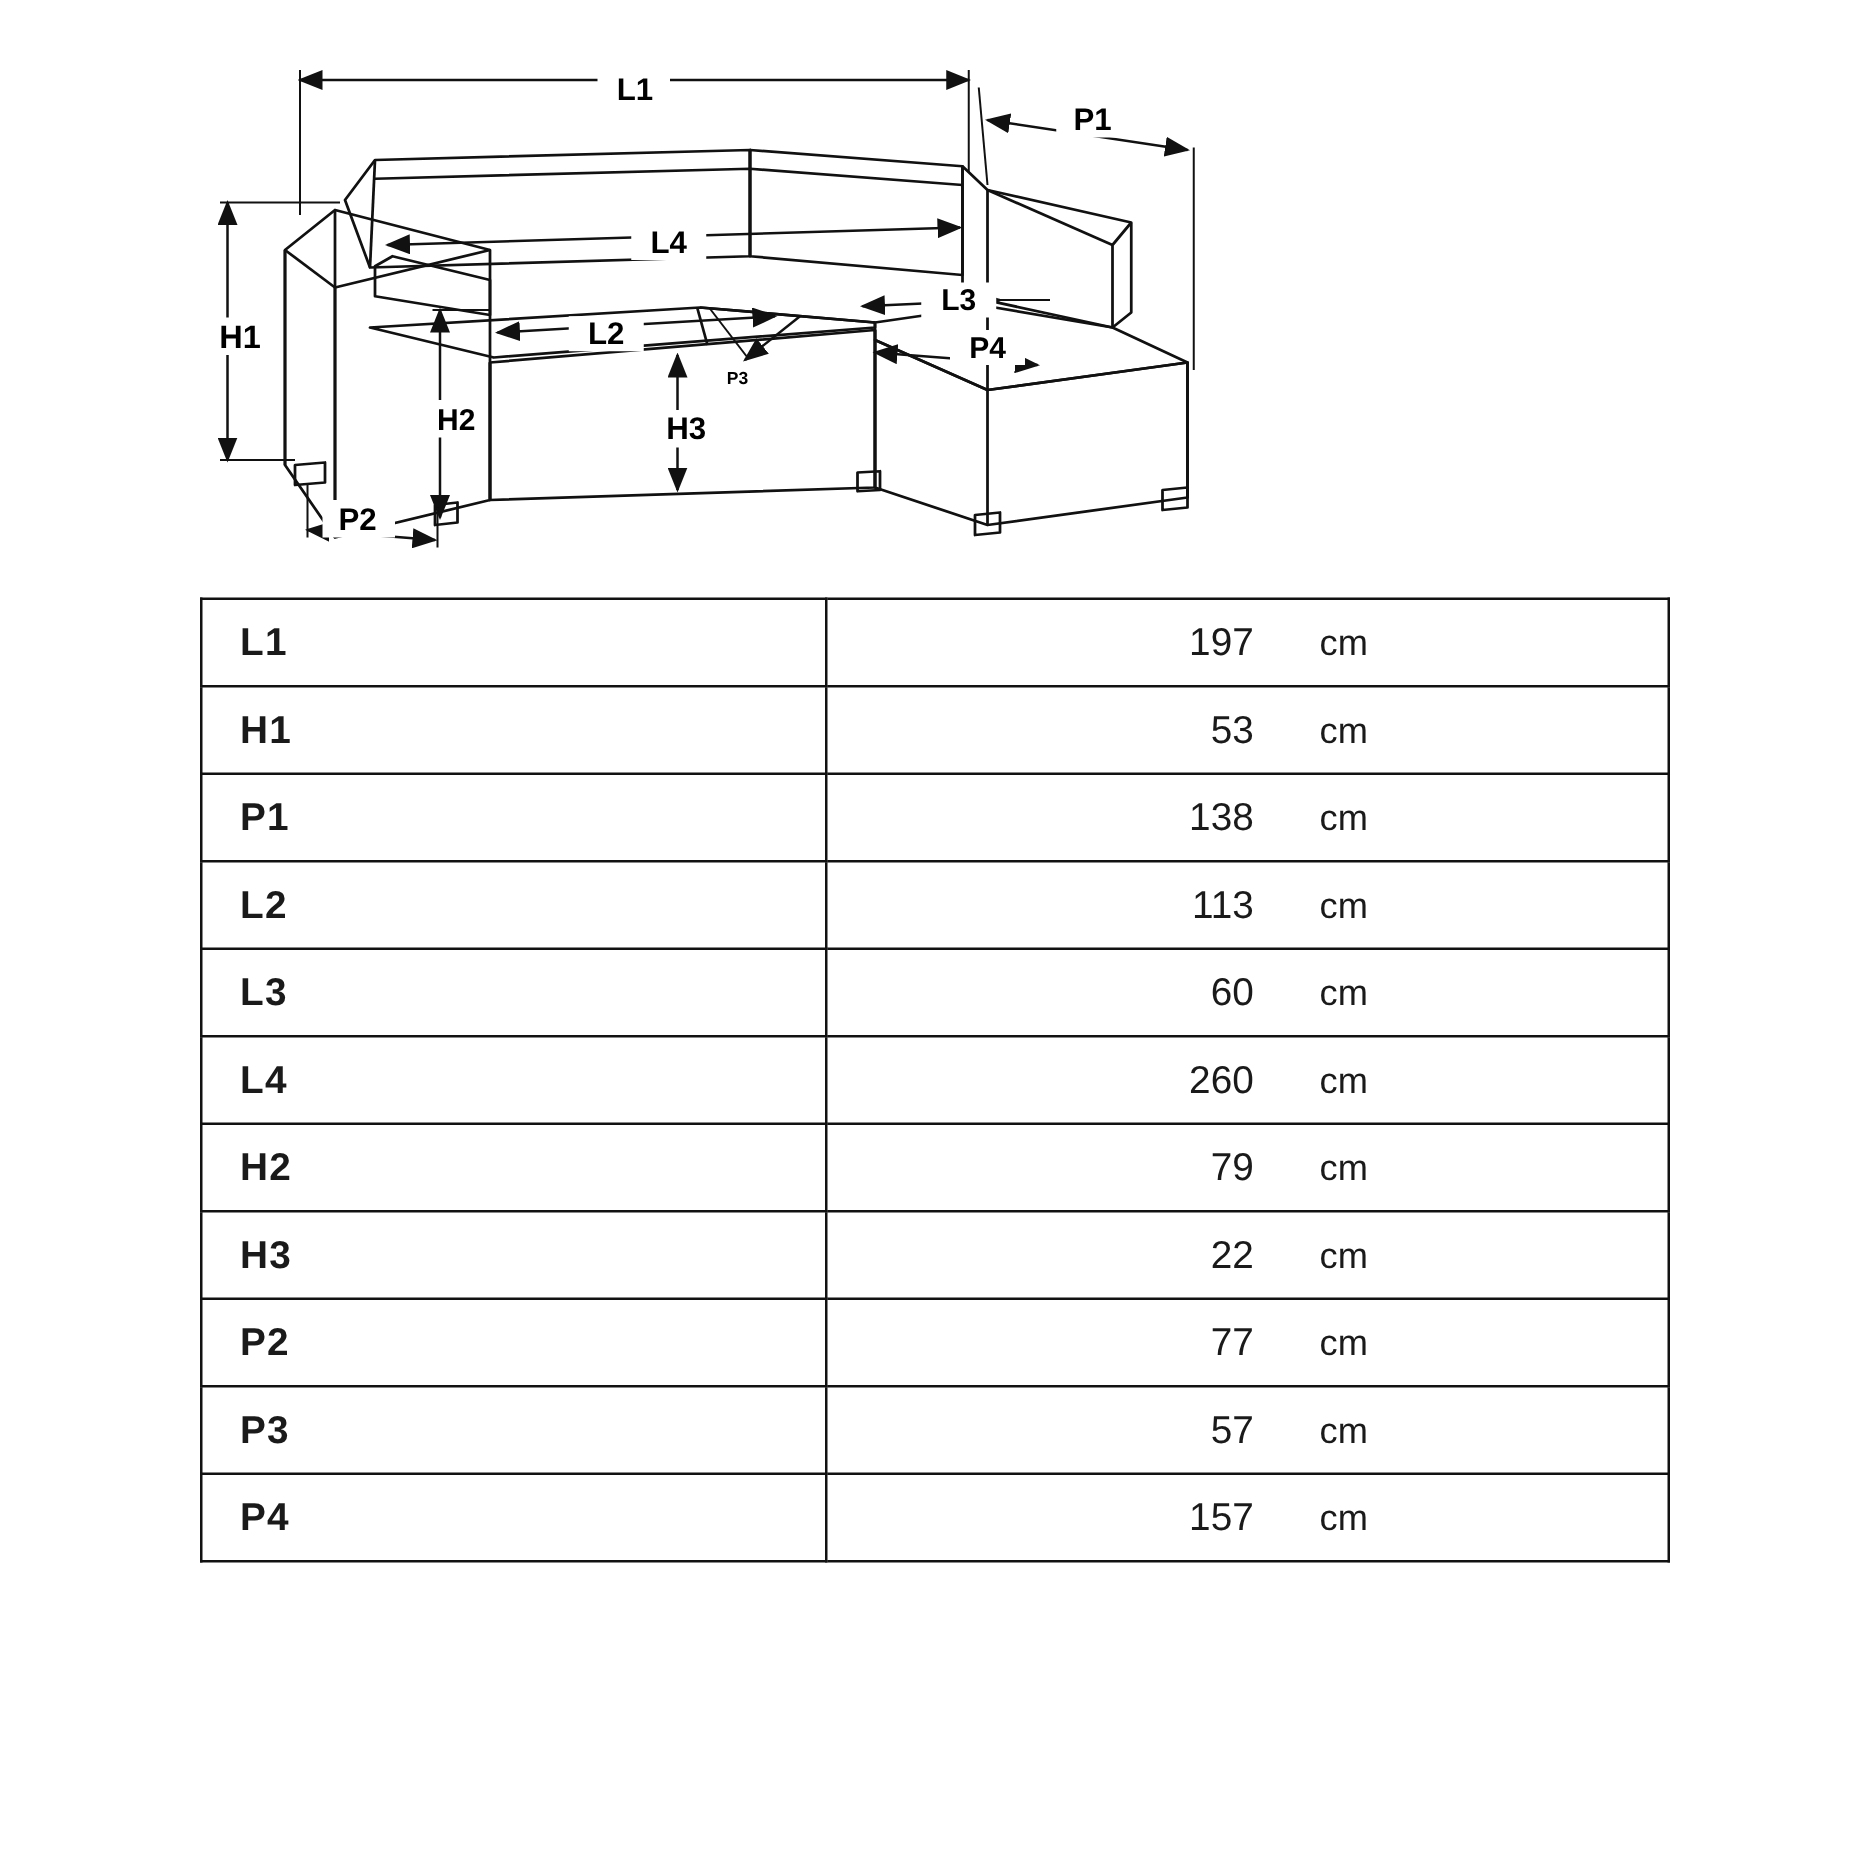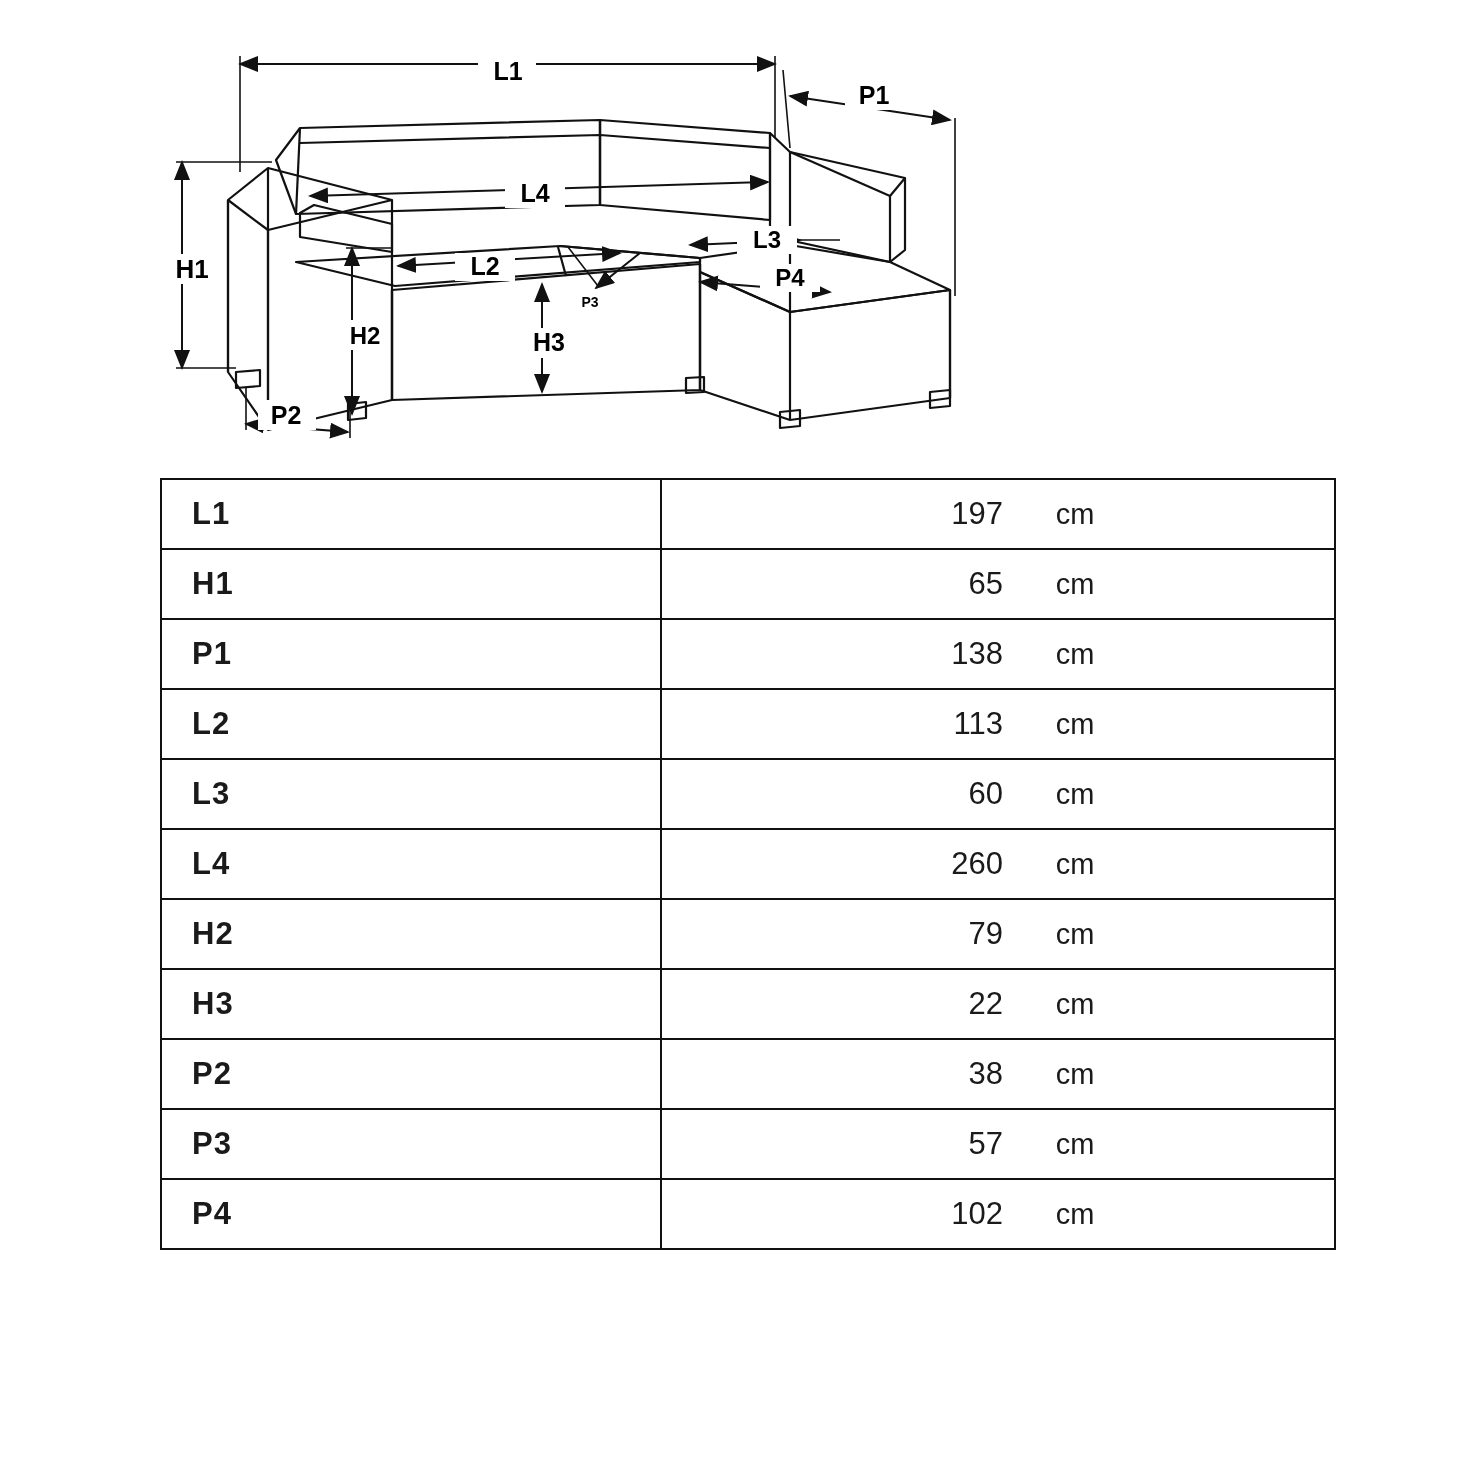--- a/index.html
+++ b/index.html
@@ -219,21 +219,21 @@
         <div class="value-inner">
           <span class="value-num">197</span>
           <span class="value-unit">cm</span>
         </div>
       </td>
     </tr>
     <tr>
       <td class="code-cell">H1</td>
       <td class="value-cell">
         <div class="value-inner">
-          <span class="value-num">65</span>
+          <span class="value-num">53</span>
           <span class="value-unit">cm</span>
         </div>
       </td>
     </tr>
     <tr>
       <td class="code-cell">P1</td>
       <td class="value-cell">
         <div class="value-inner">
           <span class="value-num">138</span>
           <span class="value-unit">cm</span>
@@ -282,37 +282,37 @@
         <div class="value-inner">
           <span class="value-num">22</span>
           <span class="value-unit">cm</span>
         </div>
       </td>
     </tr>
     <tr>
       <td class="code-cell">P2</td>
       <td class="value-cell">
         <div class="value-inner">
-          <span class="value-num">38</span>
+          <span class="value-num">77</span>
           <span class="value-unit">cm</span>
         </div>
       </td>
     </tr>
     <tr>
       <td class="code-cell">P3</td>
       <td class="value-cell">
         <div class="value-inner">
           <span class="value-num">57</span>
           <span class="value-unit">cm</span>
         </div>
       </td>
     </tr>
     <tr>
       <td class="code-cell">P4</td>
       <td class="value-cell">
         <div class="value-inner">
-          <span class="value-num">102</span>
+          <span class="value-num">157</span>
           <span class="value-unit">cm</span>
         </div>
       </td>
     </tr>
   </tbody>
 </table>
 
 </body></html>

